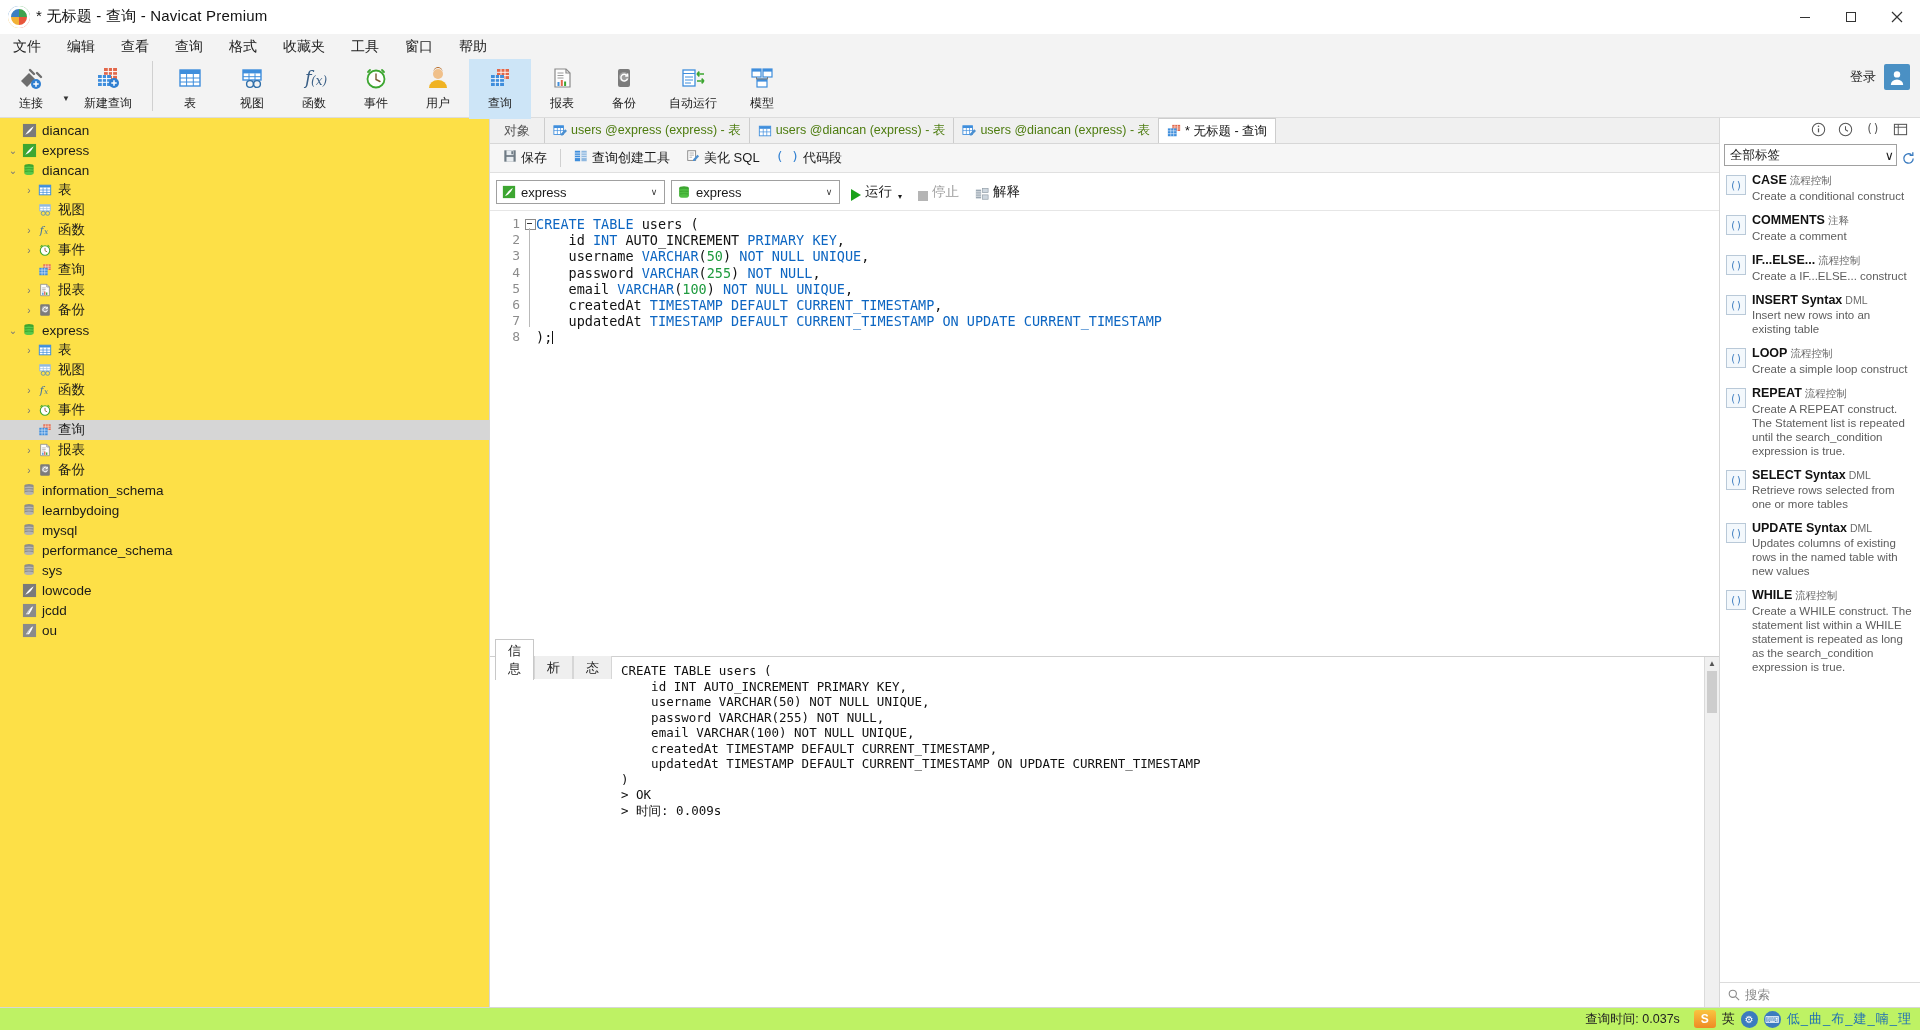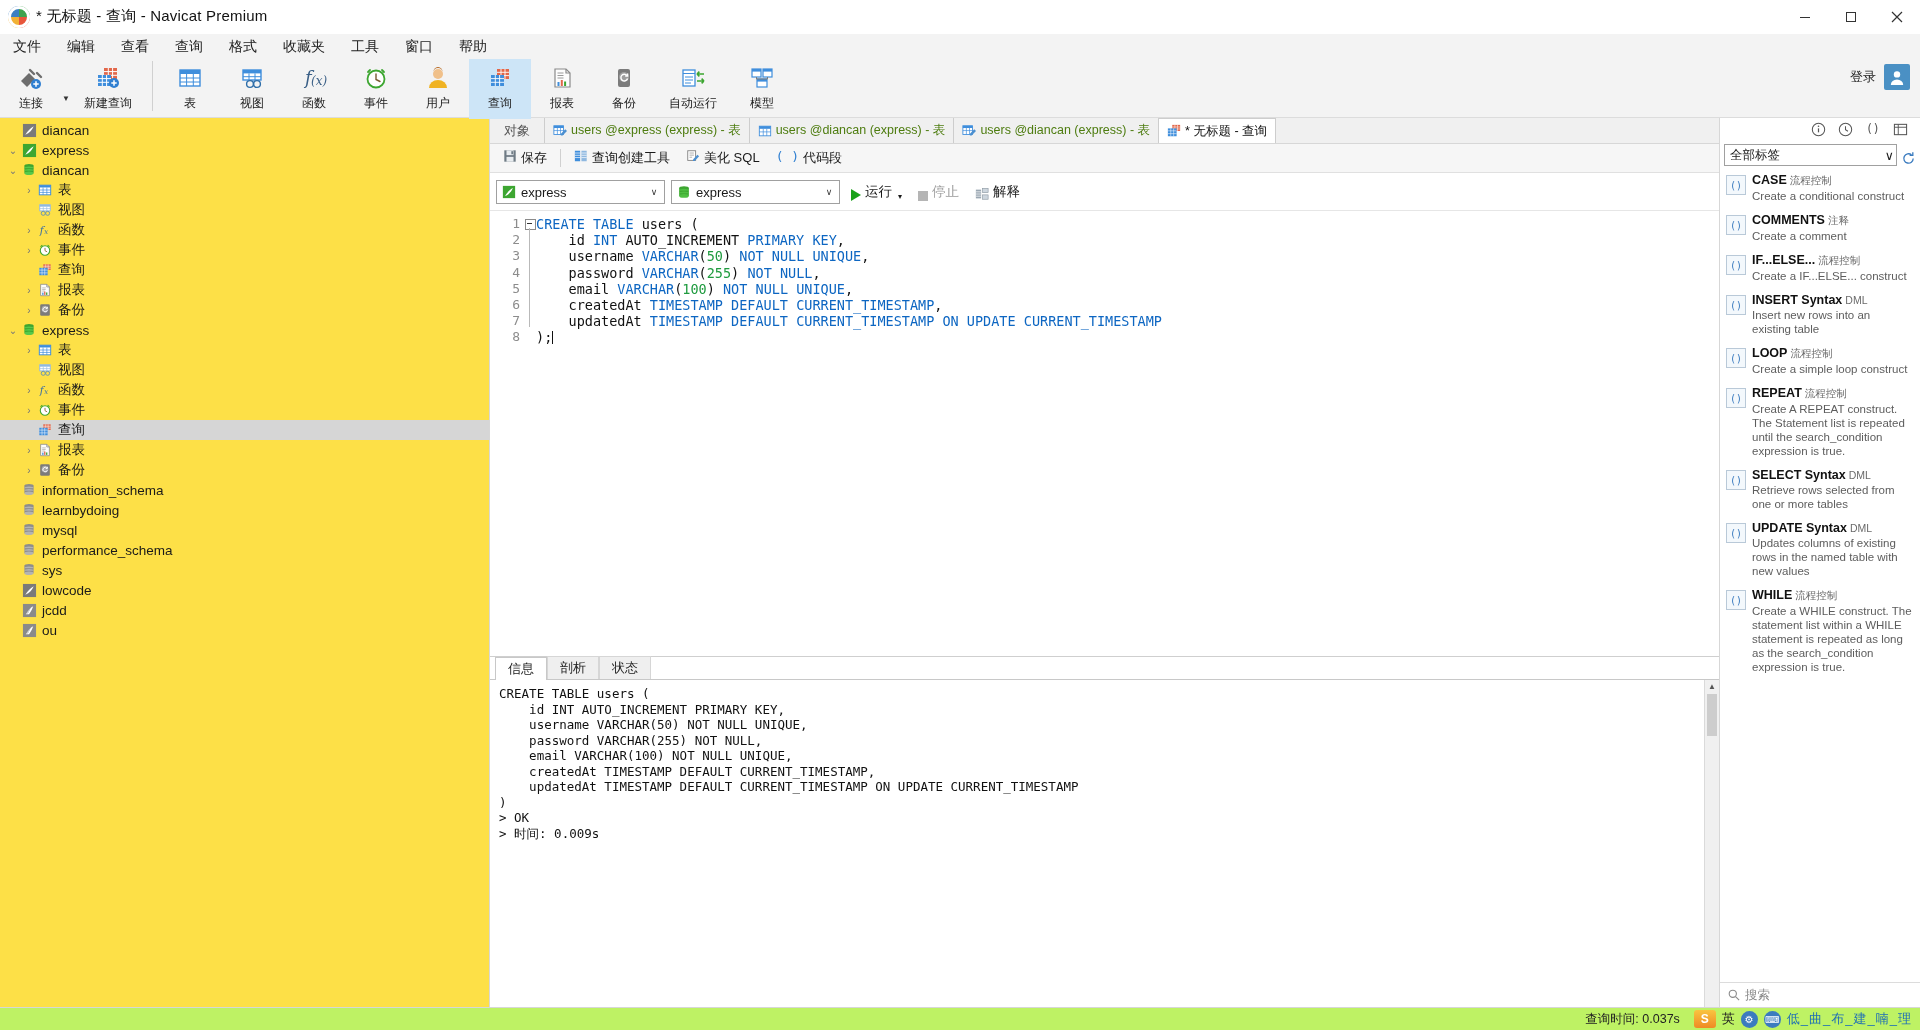--- a/index.html
+++ b/index.html
@@ -80,21 +80,21 @@
   .gutter div{padding-right:4px;}
   .foldcol{width:12px;flex:0 0 12px;padding-top:5px;position:relative;}
   .foldbox{width:9px;height:9px;border:1px solid #8a8a8a;background:#fff;position:relative;margin-top:3px;margin-left:1px;}
   .foldbox:after{content:"";position:absolute;left:1px;top:3px;width:5px;height:1px;background:#333;}
   .foldline{position:absolute;left:5px;top:17px;width:1px;height:99px;background:#b9b9b9;}
   .code{flex:1;padding-top:5px;font-family:"DejaVu Sans Mono","Liberation Mono",monospace;font-size:13.5px;line-height:16.2px;white-space:pre;color:#111;}
   .kw{color:#0d66c2;}
   .num{color:#1f9b3f;}
   .caret-bar{display:inline-block;width:1px;height:13px;background:#111;vertical-align:-2px;}
 
-  .results{height:350px;flex:0 0 350px;display:flex;flex-direction:column;background:#fff;border-top:1px solid #cfcfcf;}
+  .results{height:350px;flex:0 0 350px;display:flex;background:#fff;border-top:1px solid #cfcfcf;}
   .restabs{height:22px;display:flex;align-items:flex-end;background:#fff;flex:0 0 22px;padding-left:5px;}
   .restab{padding:2px 12px;font-size:13px;color:#222;border:1px solid transparent;border-bottom:none;cursor:default;}
   .restab.active{background:#fff;border-color:#c8c8c8;position:relative;top:1px;}
   .restab:not(.active){background:#efefef;border-color:#d6d6d6;}
   .reshr{height:1px;background:#c8c8c8;}
   .resbody{flex:1;display:flex;min-height:0;}
   .restext{flex:1;padding:6px 0 0 9px;font-family:"DejaVu Sans Mono","Liberation Mono",monospace;font-size:12.5px;line-height:15.5px;white-space:pre;color:#111;overflow:hidden;}
   .resscroll{width:14px;flex:0 0 14px;background:#f0f0f0;border-left:1px solid #dadada;display:flex;flex-direction:column;align-items:center;}
   .sb-arrow{font-size:8px;color:#555;height:13px;display:flex;align-items:center;}
   .sb-thumb{width:10px;height:42px;background:#cdcdcd;margin-top:1px;}

